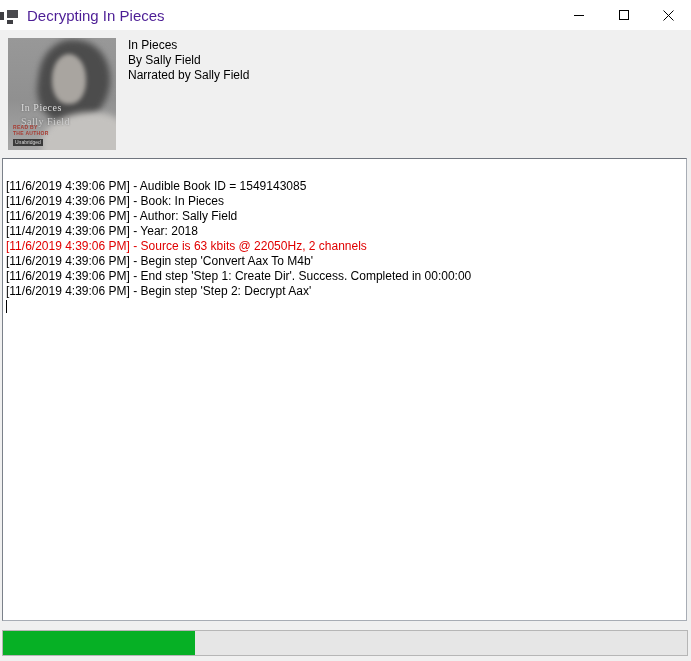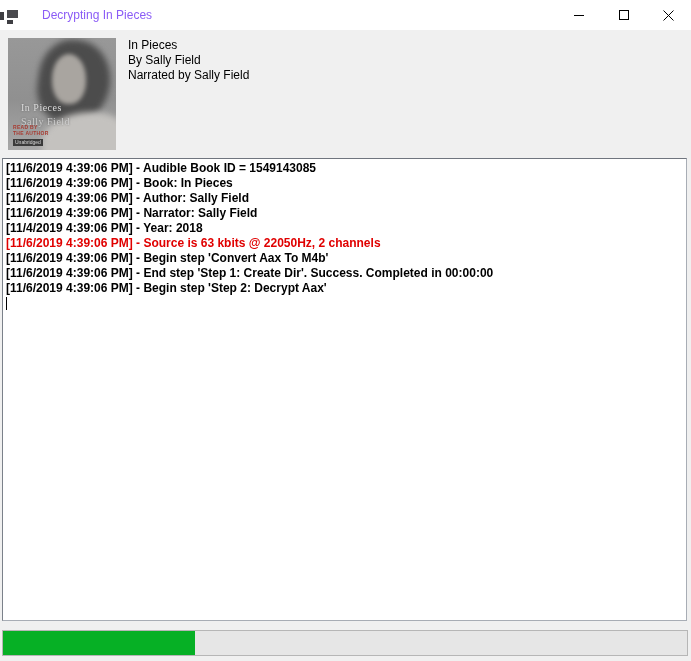--- a/index.html
+++ b/index.html
@@ -30,24 +30,24 @@
     margin-left: 0px;
     margin-right: 8px;
     position: relative;
     flex: 0 0 auto;
   }
   .app-icon .sq { position: absolute; background: #3e3e42; }
   .app-icon .sq1 { left: 0; top: 6px; width: 4px; height: 8px; }
   .app-icon .sq2 { left: 7px; top: 4px; width: 11px; height: 8px; background: #4a4a4e; }
   .app-icon .sq3 { left: 7px; top: 14px; width: 6px; height: 4px; }
   .title-text {
-    font-size: 12px;
-    color: #8b5cf6;
+    font-size: 15px;
+    color: #4c1d95;
     white-space: nowrap;
-    margin-left: 16px;
+    margin-left: 1px;
   }
   .caption-buttons {
     position: absolute;
     right: 0; top: 0;
     height: 30px;
     display: flex;
   }
   .caption-btn {
     width: 45px; height: 30px;
     display: flex;
@@ -136,27 +136,26 @@
   .log {
     position: absolute;
     left: 2px; top: 158px;
     width: 685px; height: 463px;
     background: #ffffff;
     border: 1px solid #898f99;
     border-top-color: #70757e;
     border-left-color: #7b818a;
     border-right-color: #a8adb5;
     border-bottom-color: #a8adb5;
-    padding: 2px 3px;
+    padding: 20px 3px;
     font-size: 12px;
     line-height: 15px;
     color: #000;
     overflow: hidden;
     cursor: text;
-    font-weight: bold;
   }
   .log-line { white-space: nowrap; }
   .log-line.error { color: var(--error-red, #e00000); }
   .caret-line { position: relative; height: 15px; }
   .caret {
     position: absolute;
     left: 0px; top: 1px;
     width: 1px; height: 13px;
     background: #000;
   }
@@ -218,21 +217,20 @@
   <div class="meta">
     <div>In Pieces</div>
     <div>By Sally Field</div>
     <div>Narrated by Sally Field</div>
   </div>
 
   <div class="log">
     <div class="log-line">[11/6/2019 4:39:06 PM] - Audible Book ID = 1549143085</div>
       <div class="log-line">[11/6/2019 4:39:06 PM] - Book: In Pieces</div>
       <div class="log-line">[11/6/2019 4:39:06 PM] - Author: Sally Field</div>
-      <div class="log-line">[11/6/2019 4:39:06 PM] - Narrator: Sally Field</div>
       <div class="log-line">[11/4/2019 4:39:06 PM] - Year: 2018</div>
       <div class="log-line error">[11/6/2019 4:39:06 PM] - Source is 63 kbits @ 22050Hz, 2 channels</div>
       <div class="log-line">[11/6/2019 4:39:06 PM] - Begin step 'Convert Aax To M4b'</div>
       <div class="log-line">[11/6/2019 4:39:06 PM] - End step 'Step 1: Create Dir'. Success. Completed in 00:00:00</div>
       <div class="log-line">[11/6/2019 4:39:06 PM] - Begin step 'Step 2: Decrypt Aax'</div>
       <div class="caret-line">
       <div class="caret"></div>
     </div>
   </div>
 

